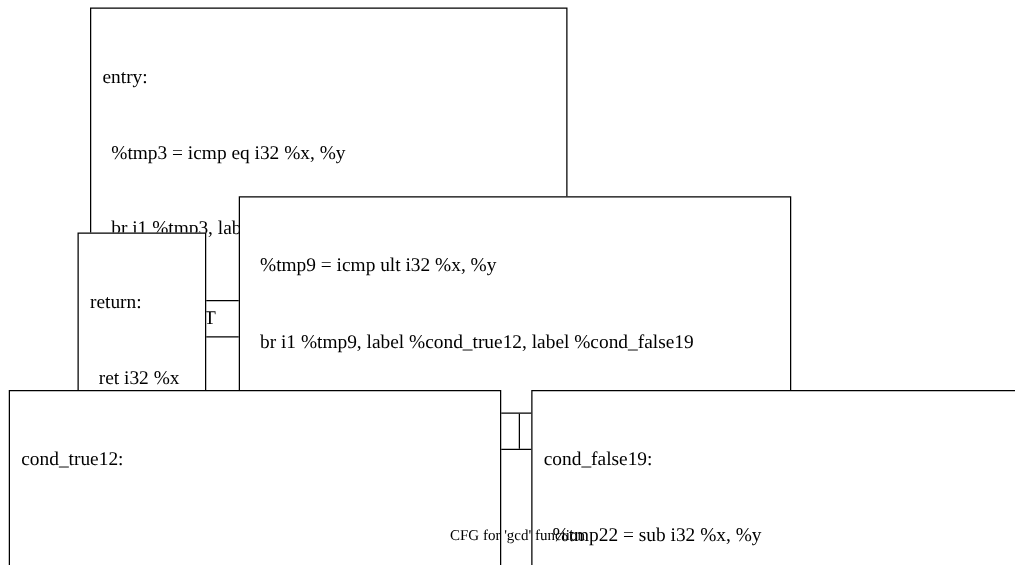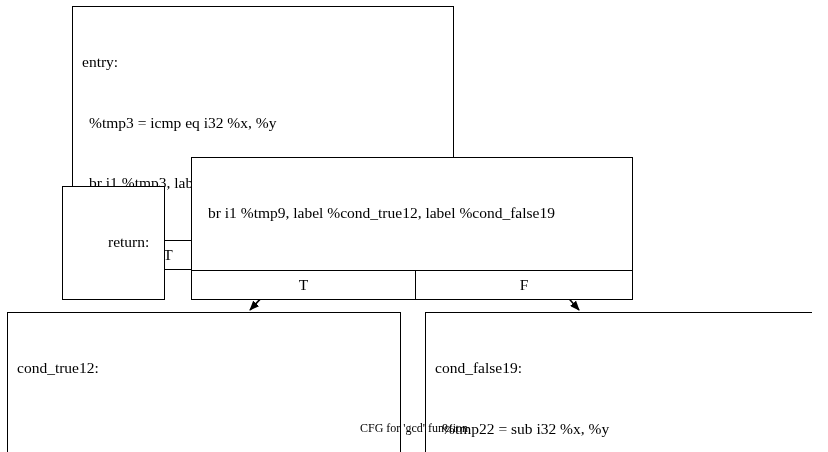--- a/index.html
+++ b/index.html
@@ -50,21 +50,21 @@
     font-size: 15.5px;
     box-sizing: border-box;
   }
   .port + .port {
     border-left: 1px solid #000000;
   }
 
   
   #node-entry       { left: 72px;  top: 6px;   width: 382px; }
   #node-entry .port-t { flex: 0 0 190px; }
-  #node-return      { left: 62px;  top: 186px; width: 103px; padding-left: 36px; }
+  #node-return      { left: 62px;  top: 186px; width: 103px; }
   #node-cond-false  { left: 191px; top: 157px; width: 442px; }
   #node-cond-false .port-t { flex: 0 0 223px; }
   #node-cond-true12 { left: 7px;   top: 312px; width: 394px; }
   #node-cond-false19{ left: 425px; top: 312px; width: 396px; }
 
   .caption {
     position: absolute;
     left: 0;
     top: 421px;
     width: 828px;
@@ -110,25 +110,27 @@
     </div>
     <div class="ports">
       <div class="port port-t">T</div>
       <div class="port port-f">F</div>
     </div>
   </div>
 
   <div class="node" id="node-return">
     <div class="node-body">
       <span class="node-label">return:</span>
+      <span class="node-line">ret i32 %x</span>
     </div>
   </div>
 
   <div class="node" id="node-cond-false">
     <div class="node-body">
+      <span class="node-line">%tmp9 = icmp ult i32 %x, %y</span>
       <span class="node-line">br i1 %tmp9, label %cond_true12, label %cond_false19</span>
     </div>
     <div class="ports">
       <div class="port port-t">T</div>
       <div class="port port-f">F</div>
     </div>
   </div>
 
   <div class="node" id="node-cond-true12">
     <div class="node-body">

